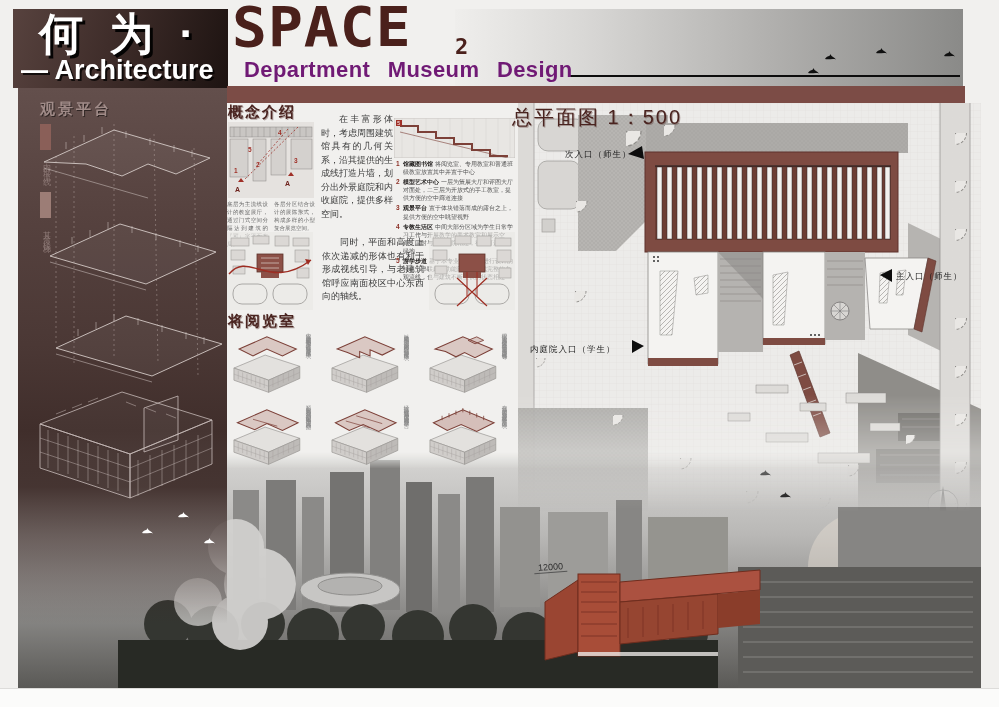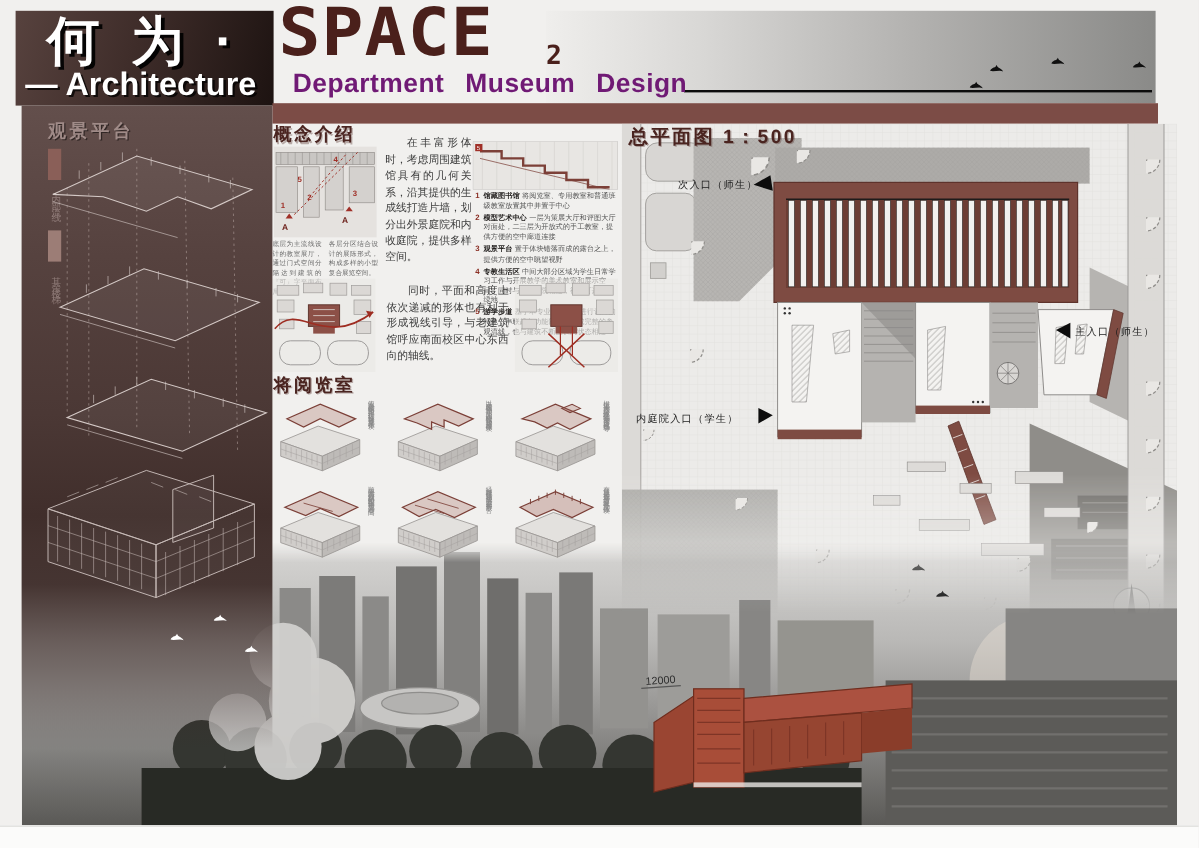--- a/index.html
+++ b/index.html
@@ -50,21 +50,21 @@
   .plist .t{font-weight:bold;color:#23201f;margin-right:2px;}
   .mgrid{position:absolute;left:0;top:226px;width:292px;display:grid;
     grid-template-columns:repeat(3,1fr);row-gap:6px;column-gap:2px;}
   .mcell{display:flex;align-items:flex-start;}
   .vcap{writing-mode:vertical-rl;text-orientation:upright;font-size:5.5px;color:#8a8a8a;
     letter-spacing:1px;height:62px;margin-left:1px;}
   
   .siteplan{left:518px;top:103px;width:463px;height:417px;z-index:3;
     -webkit-mask-image:linear-gradient(180deg,#000 70%,rgba(0,0,0,.55) 84%,transparent 98%);
     mask-image:linear-gradient(180deg,#000 70%,rgba(0,0,0,.55) 84%,transparent 98%);}
-  .sp-heading{left:524px;top:104px;z-index:6;color:#4a2420;font-size:16px;font-weight:700;
+  .sp-heading{left:512px;top:104px;z-index:6;color:#4a2420;font-size:20px;font-weight:400;
     letter-spacing:2px;text-shadow:1px 1px 0 rgba(74,36,32,.35);}
   
   .photo{left:18px;top:452px;width:963px;height:236px;z-index:2;
     -webkit-mask-image:linear-gradient(180deg,transparent 0,#000 7%,#000 100%);
     mask-image:linear-gradient(180deg,transparent 0,#000 7%,#000 100%);}
   .dim{position:absolute;left:516px;top:110px;font-size:9px;color:#2e2e2e;
     transform:rotate(-4deg);border-bottom:1px solid #555;padding:0 4px;}
   .whitebirds{left:130px;top:500px;width:140px;height:70px;z-index:7;}
   .bottomstrip{left:0;top:688px;width:999px;height:19px;background:#fbfbfa;z-index:8;
     border-top:1px solid #dddcda;}

